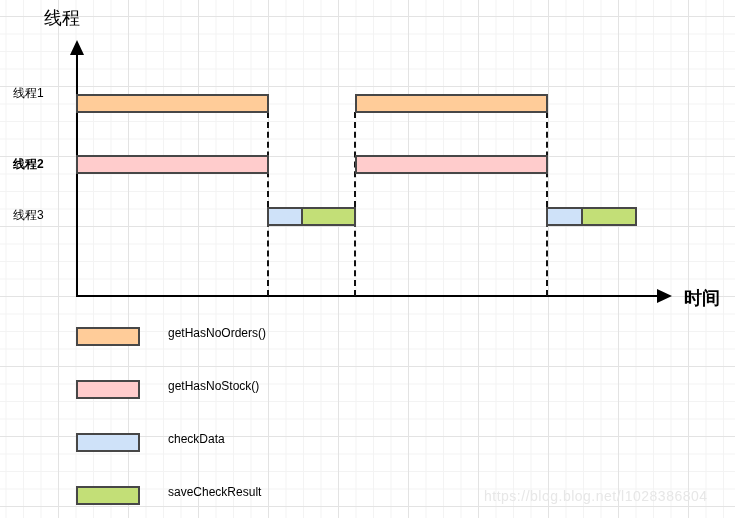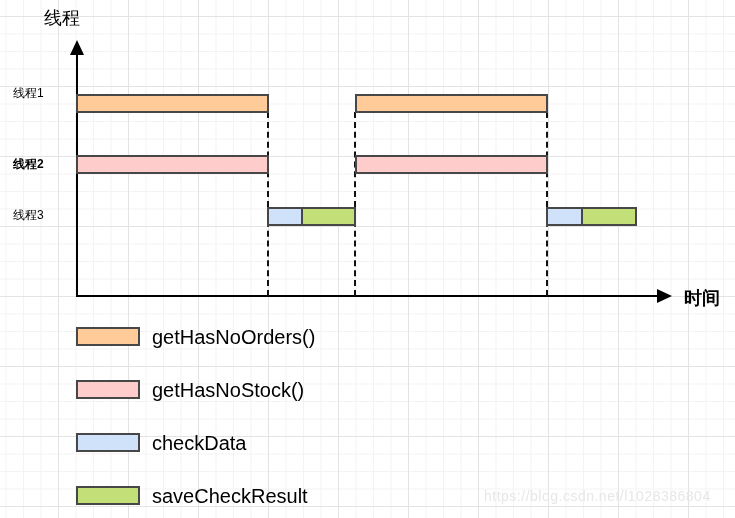--- a/index.html
+++ b/index.html
@@ -47,21 +47,21 @@
   .bar.b2{left:546px;top:207px;width:37px;}
   .bar.g2{left:581px;top:207px;width:56px;}
   
   .dash{width:0;top:112px;height:184px;border-left:2px dashed #111;}
   .dash.d1{left:267px;}
   .dash.d2{left:354px;}
   .dash.d3{left:546px;}
   
   .swatch{left:76px;width:64px;height:19px;border:2px solid var(--c-border);box-sizing:border-box;}
   .s1{top:327px;} .s2{top:380px;} .s3{top:433px;} .s4{top:486px;}
-  .llabel{left:152px;font-size:20px;}
+  .llabel{left:168px;font-size:12px;}
   .l1{top:326px;} .l2{top:379px;} .l3{top:432px;} .l4{top:485px;}
   
   .watermark{left:484px;top:488px;font-size:14px;color:#e7e7e7;letter-spacing:0.5px;}
 </style>
 </head>
 <body>
 
 <div class="abs y-title">线程</div>
 <div class="abs x-title">时间</div>
 
@@ -93,13 +93,13 @@
 
 <div class="abs swatch s2 fill-pink"></div>
 <div class="abs llabel l2">getHasNoStock()</div>
 
 <div class="abs swatch s3 fill-blue"></div>
 <div class="abs llabel l3">checkData</div>
 
 <div class="abs swatch s4 fill-green"></div>
 <div class="abs llabel l4">saveCheckResult</div>
 
-<div class="abs watermark">https://blog.csdn.net/l1028386804</div>
+<div class="abs watermark">https://blog.blog.net/l1028386804</div>
 
 </body></html>

